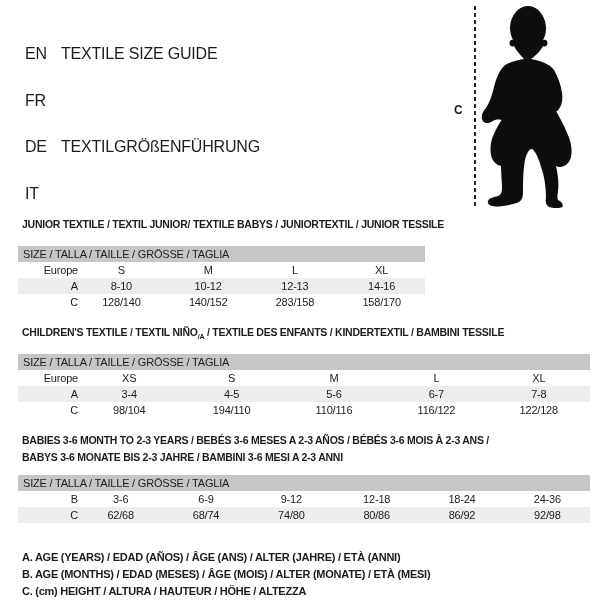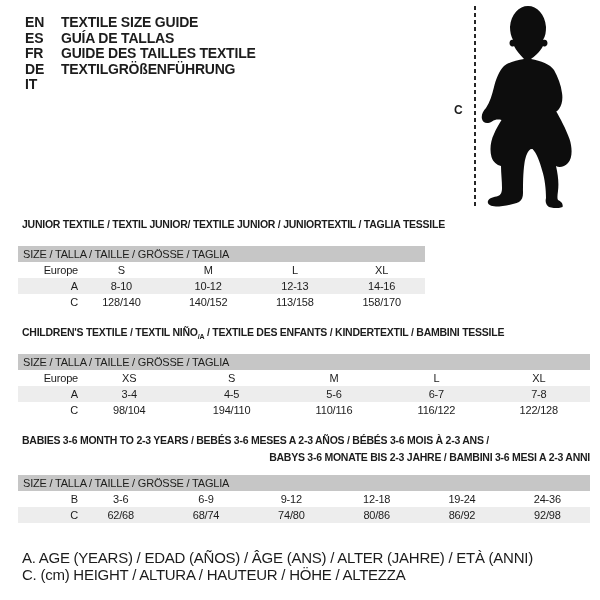--- a/index.html
+++ b/index.html
@@ -2,73 +2,68 @@
 <html><head>
 <meta charset="utf-8">
 <style>
   html,body{margin:0;padding:0;background:#fff;}
   .page{position:relative;width:600px;height:600px;background:#ffffff;overflow:hidden;
         font-family:"Liberation Sans",sans-serif;color:#1c1c1c;}
 
   
   .header{position:absolute;top:0;left:0;width:600px;height:215px;}
   .languages{position:absolute;top:15px;left:25px;}
-  .lang-row{display:flex;font-weight:bold;font-size:14px;line-height:15.6px;letter-spacing:-0.2px;}
+  .lang-row{display:flex;font-weight:normal;font-size:16px;line-height:15.6px;letter-spacing:-0.2px;margin-top:31px;}
   .lang-code{width:36px;flex:0 0 36px;}
   .lang-label{white-space:nowrap;}
 
   .figure-area{position:absolute;top:0;left:440px;width:160px;height:215px;}
   .c-label{position:absolute;left:14px;top:103px;font-weight:bold;font-size:12px;}
   .dotted-line{position:absolute;left:34px;top:6px;width:2px;height:202px;
     background-image:repeating-linear-gradient(to bottom,#262626 0px,#262626 4px,transparent 4px,transparent 7px);}
   .baby-svg{position:absolute;left:41px;top:5px;}
 
   
   .content{position:absolute;top:212px;left:18px;width:572px;}
   .section{margin:0;}
   .section + .section{margin-top:16px;}
   .section:first-child{padding-top:6px;}
   .section-title{font-weight:bold;font-size:10.5px;line-height:13px;letter-spacing:-0.25px;
                  margin:0 0 11px 4px;white-space:nowrap;}
   .section-title sub{font-size:7px;}
-  .title-line2{display:block;text-align:right;}
+  .title-line2{display:block;}
 
   table.size-table{border-collapse:collapse;table-layout:fixed;}
   table.size-table.cols-4{width:407px;}
   table.size-table.cols-5,table.size-table.cols-6{width:572px;}
   .size-table td{font-size:11px;height:16px;padding:0;text-align:center;
                  letter-spacing:-0.2px;vertical-align:middle;white-space:nowrap;margin-left:40px;}
   .size-table td.size-bar{background:#c6c6c6;text-align:left;padding-left:5px;color:#1d1d1b;}
   .size-table td.row-label{text-align:right;padding-left:5px;}
   .size-table tr.stripe td{background:#ededed;}
 
   .legend{margin-top:26px;}
-  .legend-line{font-weight:normal;font-size:15px;line-height:17px;letter-spacing:-0.25px;
+  .legend-line{font-weight:bold;font-size:11px;line-height:17px;letter-spacing:-0.25px;
                padding-left:4px;white-space:nowrap;}
 </style>
 </head>
 <body>
 
 <div class="page">
 
   <div class="header">
     <div class="languages">
   <div class="lang-row">
     <span class="lang-code">EN</span>
     <span class="lang-label">TEXTILE SIZE GUIDE</span>
   </div>
 
-  <div class="lang-row">
-    <span class="lang-code">ES</span>
-    <span class="lang-label">GUÍA DE TALLAS</span>
-  </div>
 
   <div class="lang-row">
     <span class="lang-code">FR</span>
-    <span class="lang-label">GUIDE DES TAILLES TEXTILE</span>
   </div>
 
   <div class="lang-row">
     <span class="lang-code">DE</span>
     <span class="lang-label">TEXTILGRÖßENFÜHRUNG</span>
   </div>
 
   <div class="lang-row">
     <span class="lang-code">IT</span>
   </div>
@@ -123,21 +118,21 @@
           C 28.5 35, 31 34, 32 35
           C 30 31, 29 27, 29 22
           C 30 9, 38 1, 47 1 Z"></path>
       </svg>
     </div>
   </div>
 
   <div class="content">
   <div class="section">
     <div class="section-title">
-      <span>JUNIOR TEXTILE / TEXTIL JUNIOR/ TEXTILE JUNIOR / JUNIORTEXTIL / TAGLIA TESSILE</span><sub></sub><span></span><span class="title-line2"></span>
+      <span>JUNIOR TEXTILE / TEXTIL JUNIOR/ TEXTILE BABYS / JUNIORTEXTIL / JUNIOR TESSILE</span><sub></sub><span></span><span class="title-line2"></span>
     </div>
     <table class="size-table cols-4">
           <colgroup>
             <col style="width: 60px;">
             <col>
             <col>
             <col>
             <col>
           </colgroup>
       <tbody>
@@ -155,21 +150,21 @@
               <td class="row-label">A</td>
               <td>8-10</td>
               <td>10-12</td>
               <td>12-13</td>
               <td>14-16</td>
             </tr>
             <tr>
               <td class="row-label">C</td>
               <td>128/140</td>
               <td>140/152</td>
-              <td>113/158</td>
+              <td>283/158</td>
               <td>158/170</td>
             </tr>
           </tbody>
     </table>
   </div>
 
   <div class="section">
     <div class="section-title">
       <span>CHILDREN'S TEXTILE / TEXTIL NIÑO</span><sub>/A</sub><span> / TEXTILE DES ENFANTS / KINDERTEXTIL / BAMBINI TESSILE</span><span class="title-line2"></span>
     </div>
@@ -231,34 +226,35 @@
       <tbody>
             <tr>
               <td class="size-bar" colspan="7">SIZE / TALLA / TAILLE / GRÖSSE / TAGLIA</td>
             </tr>
             <tr>
               <td class="row-label">B</td>
               <td>3-6</td>
               <td>6-9</td>
               <td>9-12</td>
               <td>12-18</td>
-              <td>19-24</td>
+              <td>18-24</td>
               <td>24-36</td>
             </tr>
             <tr class="stripe">
               <td class="row-label">C</td>
               <td>62/68</td>
               <td>68/74</td>
               <td>74/80</td>
               <td>80/86</td>
               <td>86/92</td>
               <td>92/98</td>
             </tr>
           </tbody>
     </table>
   </div>
 <div class="legend">
         <div class="legend-line">A. AGE (YEARS) / EDAD (AÑOS) / ÂGE (ANS) / ALTER (JAHRE) / ETÀ (ANNI)</div>
+        <div class="legend-line">B. AGE (MONTHS) / EDAD (MESES) / ÂGE (MOIS) / ALTER (MONATE) / ETÀ (MESI)</div>
         <div class="legend-line">C. (cm) HEIGHT / ALTURA / HAUTEUR / HÖHE / ALTEZZA</div>
       </div>
     </div>
 
 </div>
 
 </body></html>

